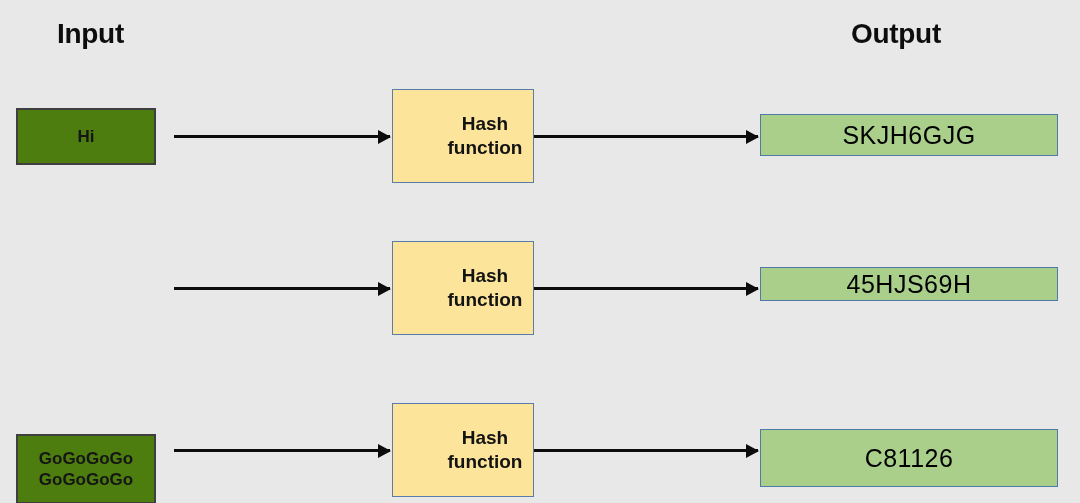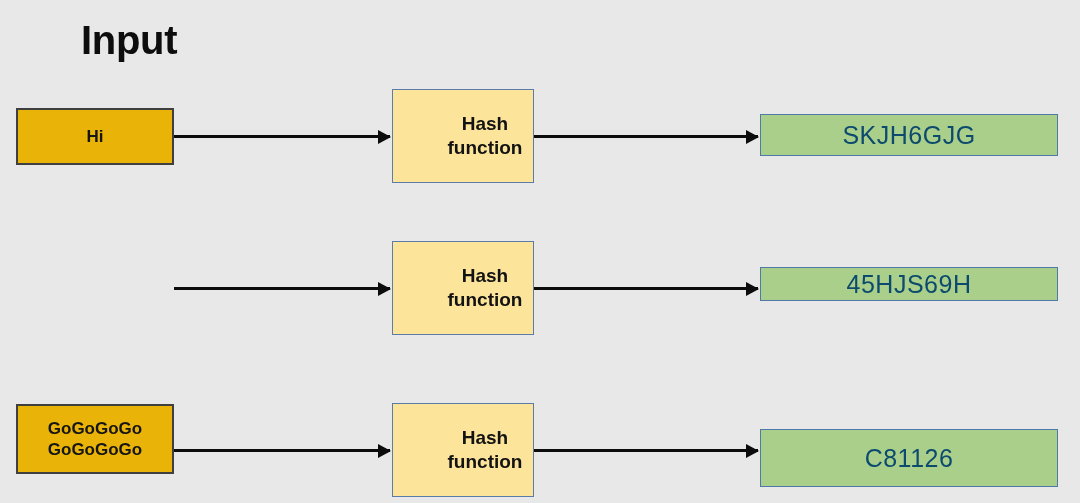--- a/index.html
+++ b/index.html
@@ -16,36 +16,35 @@
   #stage {
     position: relative;
     width: 1080px;
     height: 503px;
     background: #e8e8e8;
   }
 
   
   .col-header {
     position: absolute;
-    font-size: 40px;
+    font-size: 28px;
     font-weight: bold;
     color: #0d0d0d;
     letter-spacing: -0.3px;
     white-space: nowrap;
-    margin-left: 24px;
   }
   #header-input  { left: 57px;  top: 18px; }
   #header-output { left: 851px; top: 18px; }
 
   
   .input-box {
     position: absolute;
     left: 16px;
-    width: 158px;
-    background: #eab308;
+    width: 140px;
+    background: #4d7c0f;
     border: 2px solid #3f3f3f;
     box-sizing: border-box;
     display: flex;
     align-items: center;
     justify-content: center;
     text-align: center;
     font-size: 17px;
     font-weight: bold;
     color: #151515;
     line-height: 1.25;
@@ -78,21 +77,21 @@
     left: 760px;
     width: 298px;
     background: #a9cf8b;
     border: 1.5px solid #4e79a8;
     box-sizing: border-box;
     display: flex;
     align-items: center;
     justify-content: center;
     text-align: center;
     font-size: 25px;
-    color: #0c4a6e;
+    color: #000000;
     letter-spacing: 0.5px;
     white-space: nowrap;
   }
 
   
   .arrow {
     position: absolute;
     height: 3px;
     background: #0c0c0c;
   }
@@ -145,20 +144,21 @@
     text-shadow: 0 0 2px rgba(130,130,130,0.5);
     white-space: nowrap;
   }
 </style>
 </head>
 <body>
 
 <div id="stage">
 
   <div id="header-input" class="col-header">Input</div>
+  <div id="header-output" class="col-header">Output</div>
 
   <div class="input-box" style="top:108px;height:57px;">Hi</div>
 
   <div class="arrow" style="left:174px;top:135px;width:216px;"></div>
 
   <div class="hash-box" style="top:89px;height:94px;">Hash
 function</div>
 
   <div class="arrow" style="left:534px;top:135px;width:224px;"></div>
 
@@ -167,21 +167,21 @@
 
   <div class="arrow" style="left:174px;top:287px;width:216px;"></div>
 
   <div class="hash-box" style="top:241px;height:94px;">Hash
 function</div>
 
   <div class="arrow" style="left:534px;top:287px;width:224px;"></div>
 
   <div class="output-box" style="top:267px;height:34px;">45HJS69H</div>
 
-  <div class="input-box" style="top:404px;height:70px;">GoGoGoGo
+  <div class="input-box" style="top:434px;height:70px;">GoGoGoGo
 GoGoGoGo</div>
 
   <div class="arrow" style="left:174px;top:449px;width:216px;"></div>
 
   <div class="hash-box" style="top:403px;height:94px;">Hash
 function</div>
 
   <div class="arrow" style="left:534px;top:449px;width:224px;"></div>
 
   <div class="output-box" style="top:429px;height:58px;">C81126</div>

